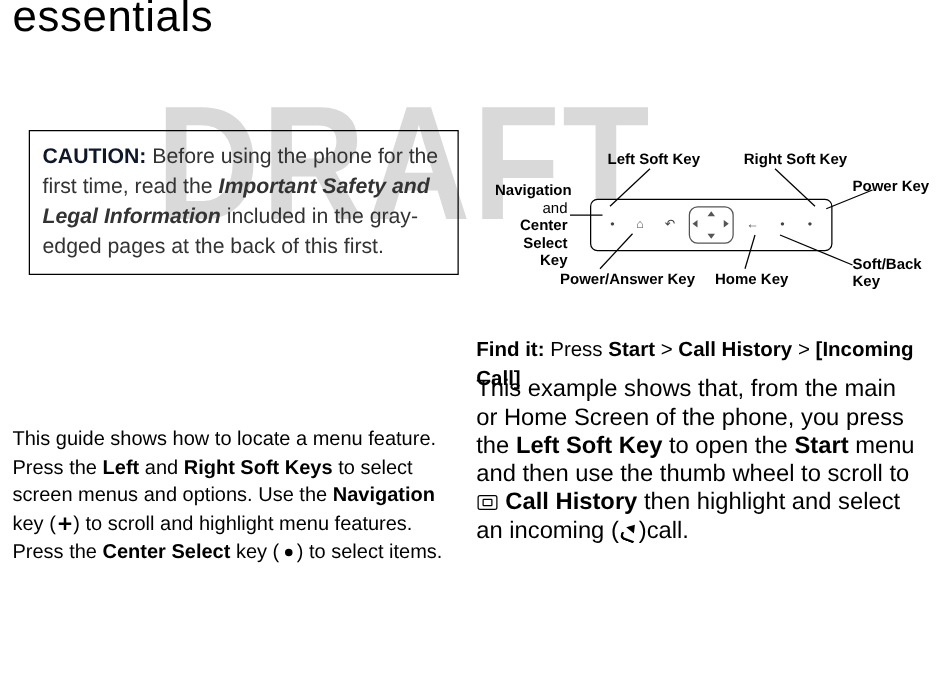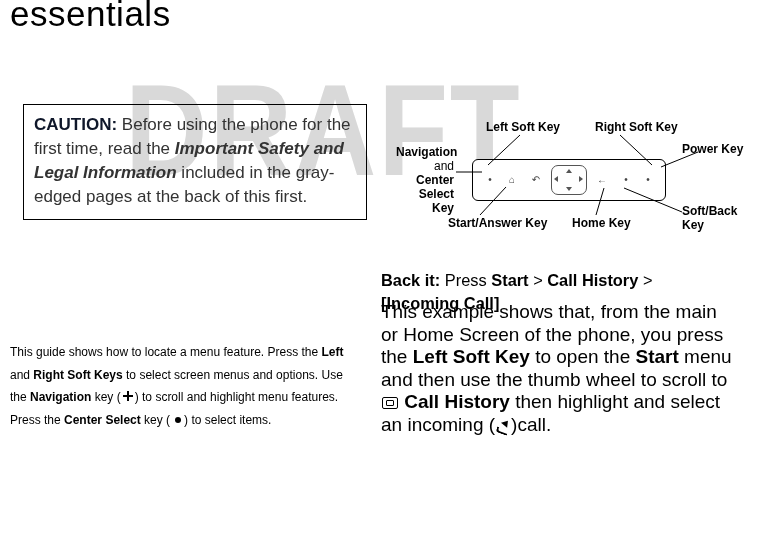--- a/index.html
+++ b/index.html
@@ -4,21 +4,21 @@
 <style>
 html,body{margin:0;padding:0}
 body{width:757px;height:547px;background:#fff;font-family:Arial,Helvetica,sans-serif;color:#000;position:relative;overflow:hidden}
 .watermark{position:absolute;left:125px;top:55px;font-size:130px;font-weight:900;color:#d9d9d9;letter-spacing:2px;transform:scaleX(.88);transform-origin:left top;z-index:0;font-family:Arial,Helvetica,sans-serif}
 .content{position:absolute;inset:0;z-index:1}
 .page-title{position:absolute;left:10px;top:-6px;font-size:35px;letter-spacing:.5px}
 .caution{position:absolute;left:23px;top:104px;width:322px;border:1px solid #000;padding:8px 10px 10px 10px;font-size:17px;line-height:24px;color:#333}
 .caution strong{color:#0f172a}
 .caution em{font-style:italic;font-weight:bold;color:#333}
 .subhead{position:absolute;left:9px;top:296px;font-size:27px;letter-spacing:.2px}
-.col-left{position:absolute;left:10px;top:341px;width:349px;font-size:12px;line-height:22.5px}
+.col-left{position:absolute;left:10px;top:341px;width:349px;font-size:16px;line-height:22.5px}
 .col-left b{font-family:"Arial Narrow",Arial,sans-serif;font-stretch:condensed;font-weight:bold}
 .dpad{display:inline-block;width:14px;height:12px;position:relative;vertical-align:-1px}
 .dpad::before{content:"";position:absolute;left:2px;top:5px;width:10px;height:2px;background:#000}
 .dpad::after{content:"";position:absolute;left:6px;top:1px;width:2px;height:10px;background:#000}
 .dpad.center::before{content:"";position:absolute;left:5px;top:4px;width:6px;height:6px;background:#000;border-radius:50%}
 .dpad.center::after{display:none}
 .findit{position:absolute;left:381px;top:269px;width:350px;font-size:16.4px;line-height:22.5px}
 .findit b.cd{font-family:"Arial Narrow",Arial,sans-serif;font-stretch:condensed;font-weight:bold}
 .explain{position:absolute;left:381px;top:301px;width:355px;font-size:19px;line-height:22.5px}
 .explain b{font-family:"Arial Narrow",Arial,sans-serif;font-stretch:condensed;font-weight:bold}
@@ -89,26 +89,26 @@
         <line x1="224" y1="76" x2="282" y2="100"></line>
       </g>
     </svg>
     <div class="lbl" style="left:86px;top:8px">Left Soft Key</div>
     <div class="lbl" style="left:195px;top:8px">Right Soft Key</div>
     <div class="lbl twoline" style="left:-4px;top:33px;text-align:right;width:58px">
       <span>Navigation</span><br>
       <span style="font-weight:normal">and </span><span>Center Select Key</span>
     </div>
     <div class="lbl" style="left:282px;top:30px">Power Key</div>
-    <div class="lbl" style="left:48px;top:104px">Start/Answer Key</div>
+    <div class="lbl" style="left:48px;top:104px">Power/Answer Key</div>
     <div class="lbl" style="left:172px;top:104px">Home Key</div>
     <div class="lbl twoline" style="left:282px;top:92px;width:58px">Soft/Back Key</div>
   </div>
 
   <div class="findit">
-    <b>Back it:</b><span> Press </span><b class="cd">Start</b><span> &gt; </span><b class="cd">Call History</b><span> &gt; </span><b class="cd">[Incoming Call]</b>
+    <b>Find it:</b><span> Press </span><b class="cd">Start</b><span> &gt; </span><b class="cd">Call History</b><span> &gt; </span><b class="cd">[Incoming Call]</b>
   </div>
 
   <div class="explain">
     <span>This example shows that, from the main or Home Screen of the phone, you press the </span><b>Left Soft Key</b><span> to open the </span><b>Start</b><span> menu and then use the thumb wheel to scroll to </span><span class="miniicon"></span> <b>Call History</b><span> then highlight and select an incoming (</span><span class="incom"></span><span>)</span><span>call.</span>
   </div>
 
 </div>
 
 </body></html>

